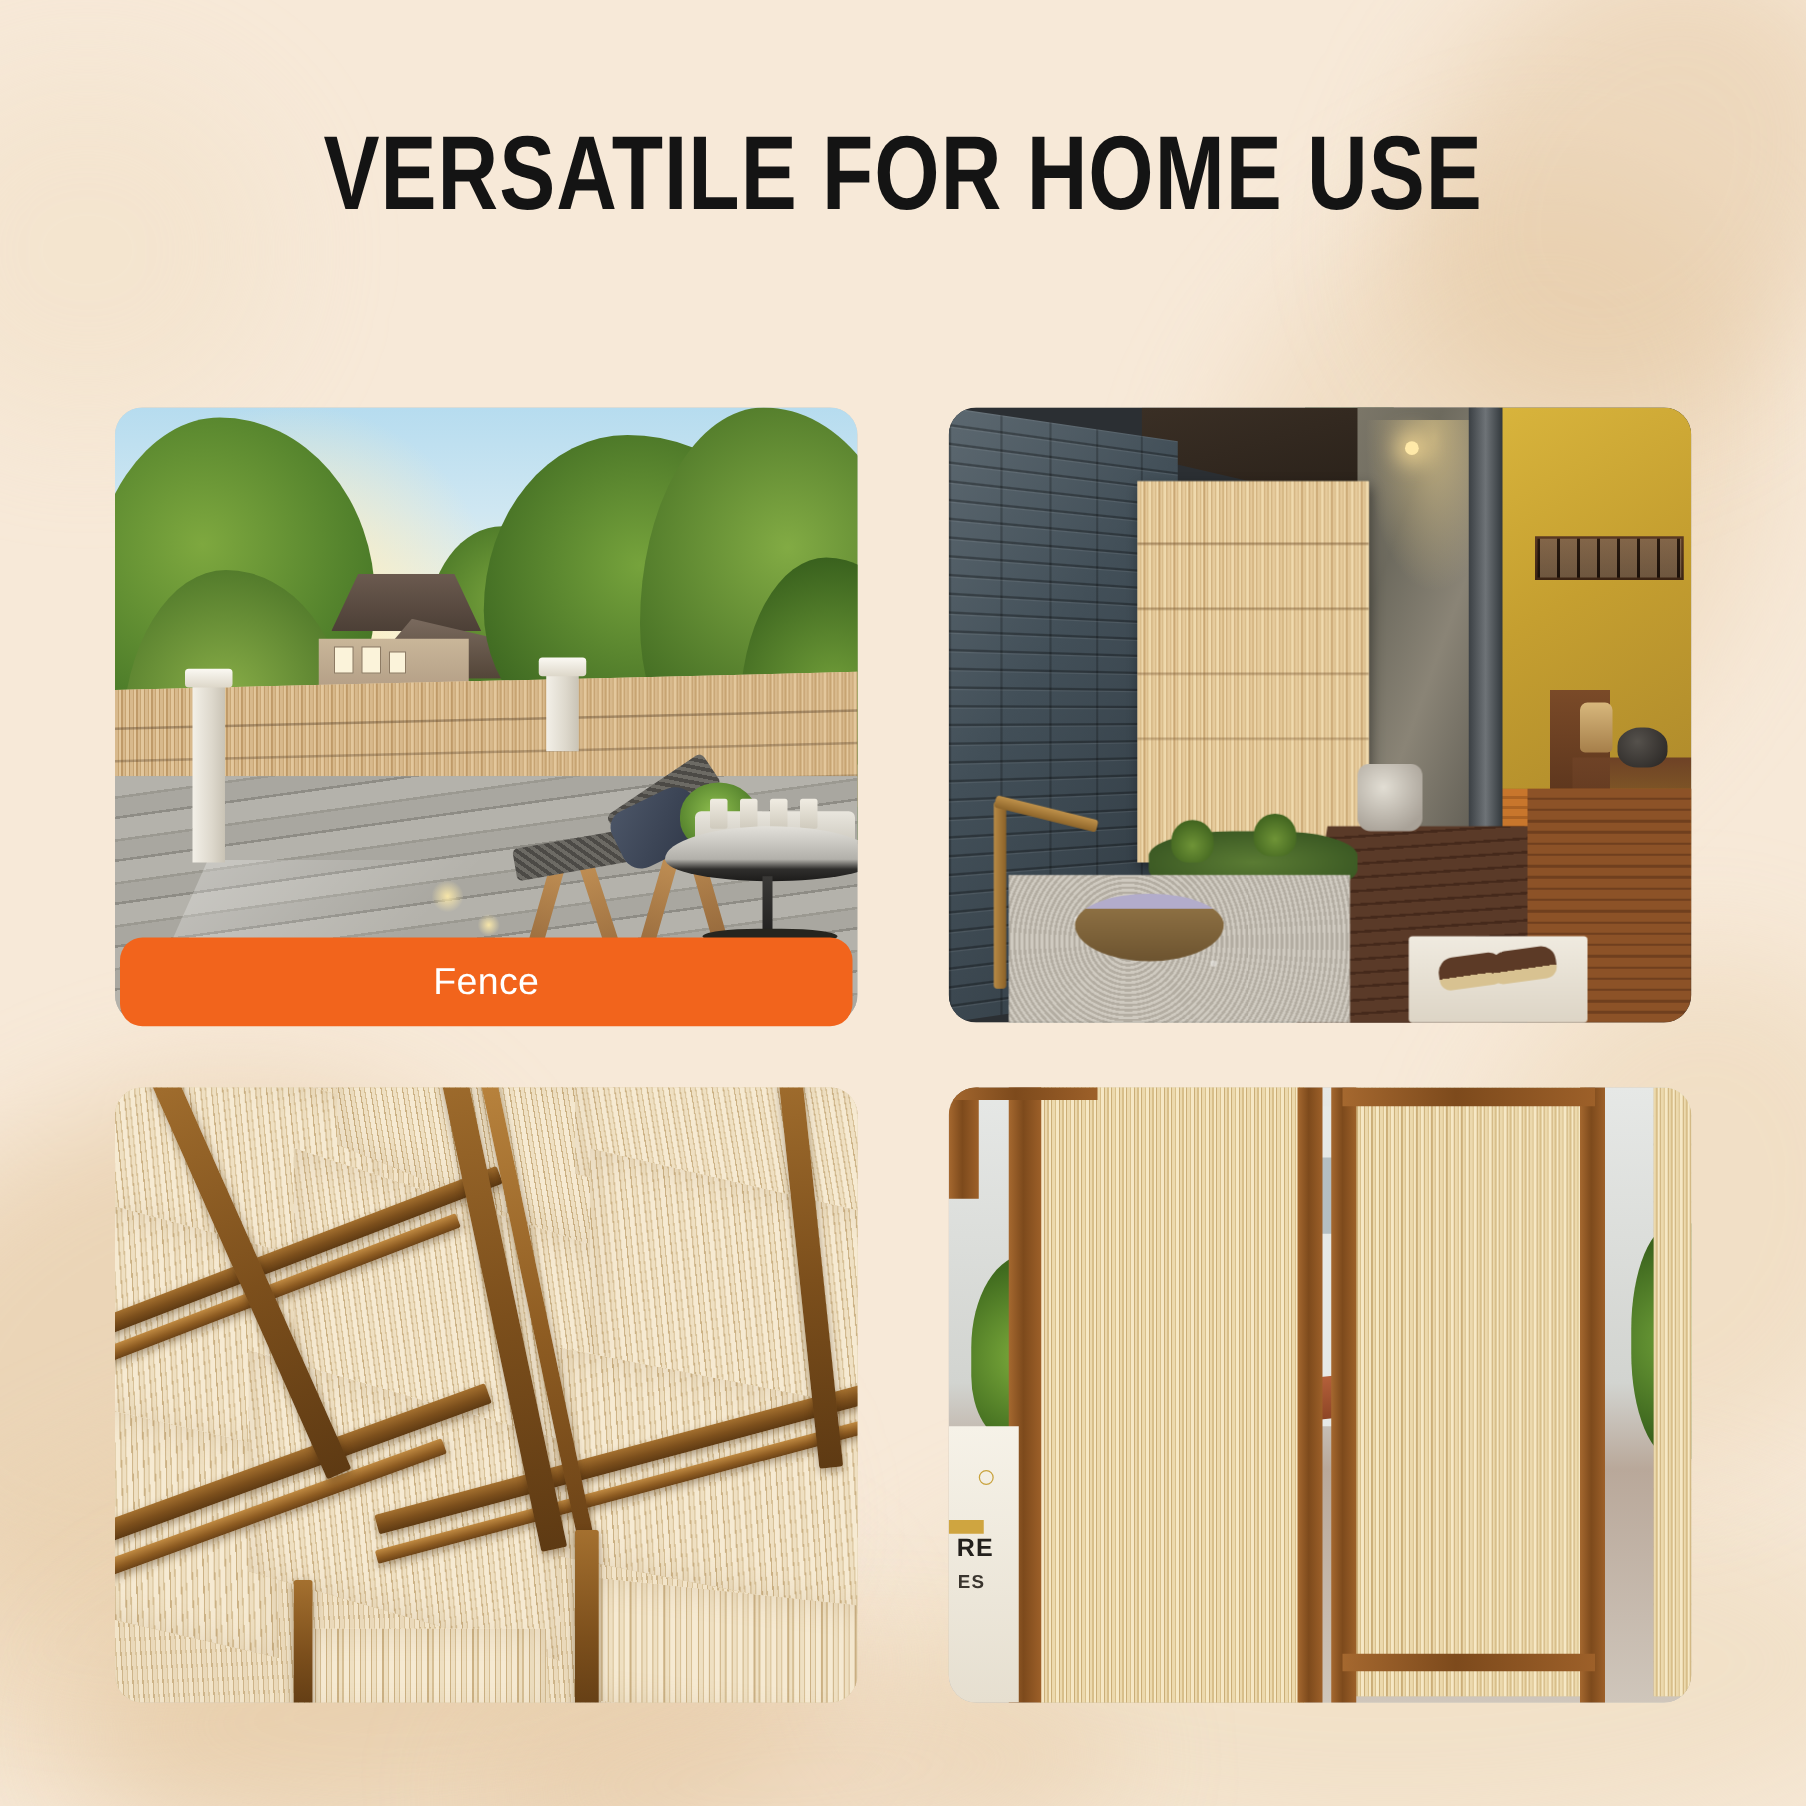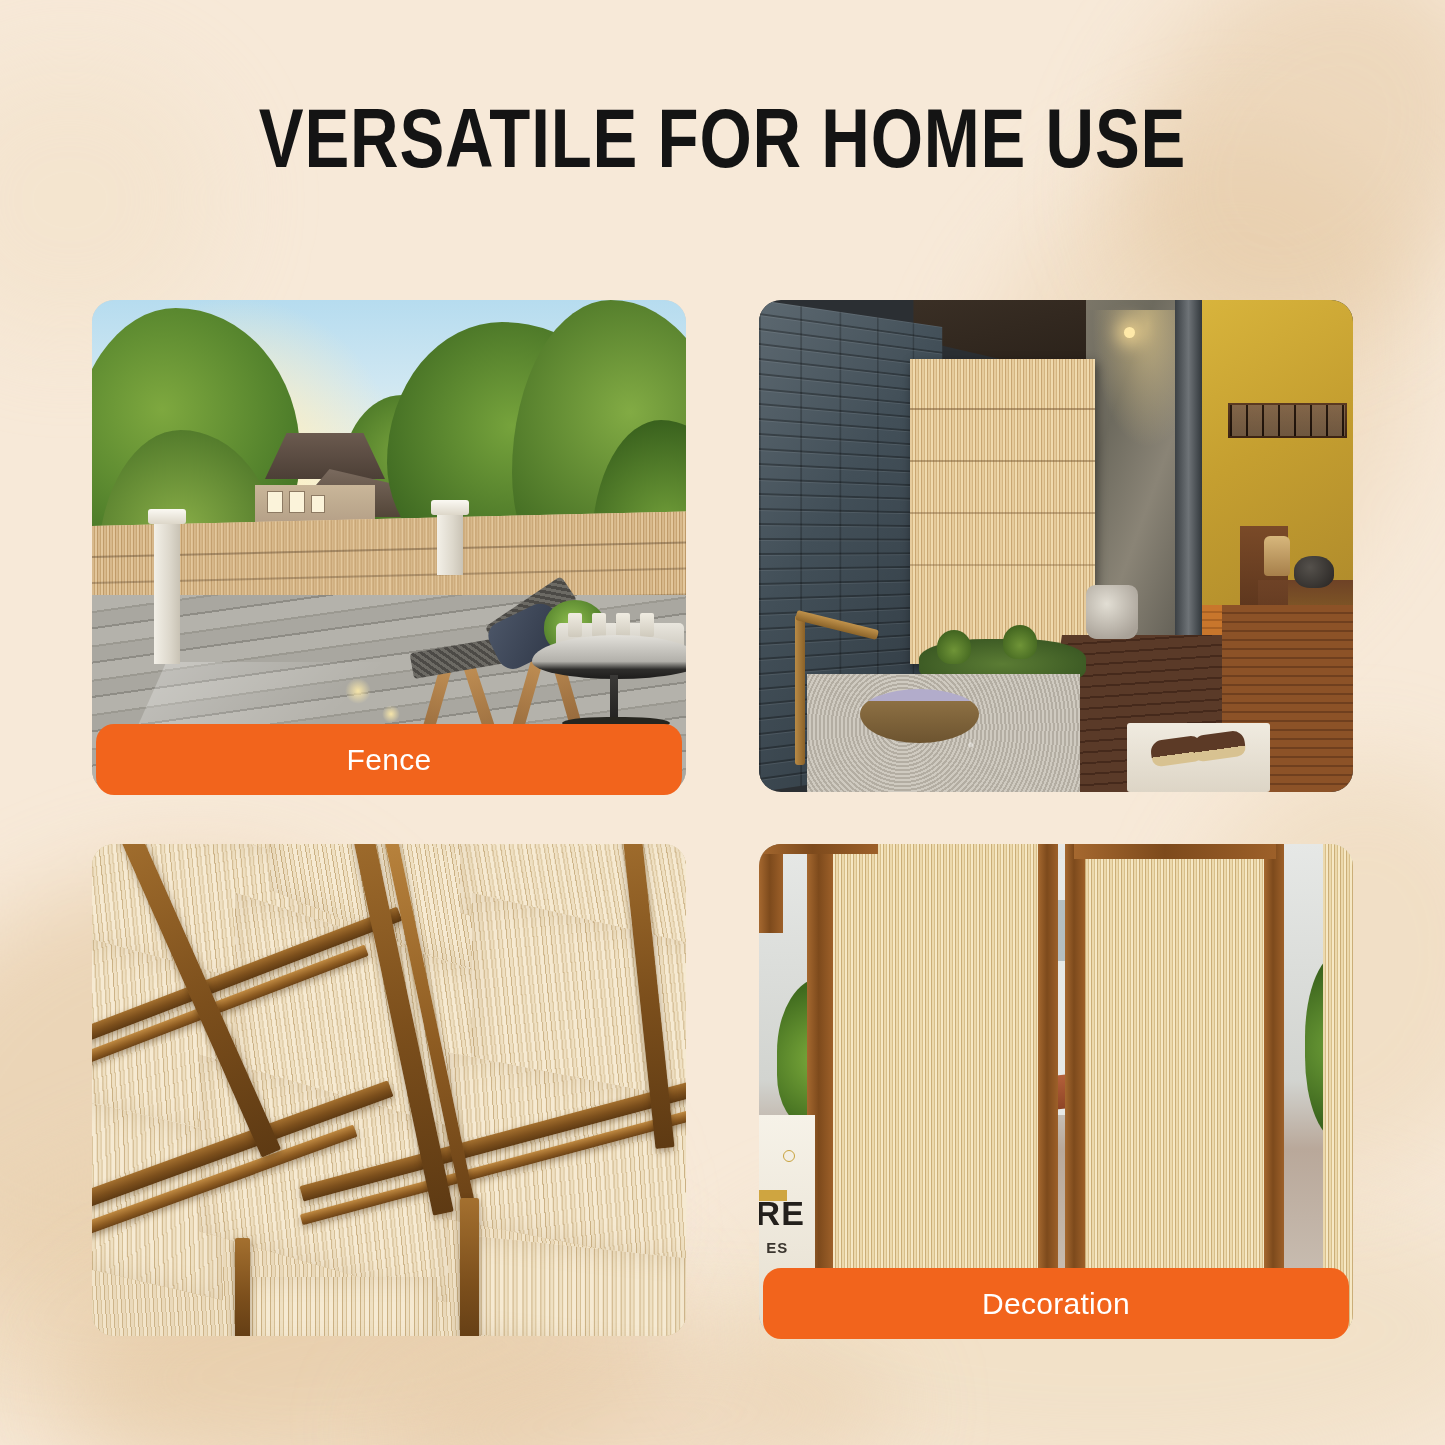--- a/index.html
+++ b/index.html
@@ -55,21 +55,21 @@
     color: #141414;
     transform: scaleX(.80);
     transform-origin: center top;
     line-height: 1;
     white-space: nowrap;
   }
 
   
   .grid {
     position: absolute;
-    left: 92px; top: 300px;
+    left: 92px; top: 326px;
     width: 1261px;
     display: grid;
     grid-template-columns: 594px 594px;
     grid-template-rows: 492px 492px;
     column-gap: 73px;
     row-gap: 52px;
   }
   .card { position: relative; width: 594px; height: 492px; }
   .photo {
     position: absolute;
@@ -483,21 +483,21 @@
     z-index:2;
   }
   .p4-sign {
     position:absolute; left:0; top:55%; width:9.5%; height:45%;
     background: linear-gradient(to bottom,#f6f2e8,#e6dfd0);
     z-index:4;
     display:flex; flex-direction:column; align-items:center; justify-content:center;
     overflow:hidden;
   }
   .p4-sign .s-big {
-    font-size: 34px; font-weight:700; color:#23201c; letter-spacing:1px;
+    font-size: 20px; font-weight:700; color:#23201c; letter-spacing:1px;
     margin-left: -14px;
   }
   .p4-sign .s-small {
     font-size: 15px; font-weight:700; color:#3a352e; letter-spacing:1px;
     margin-top:6px; margin-left:-20px;
   }
   .p4-sign .s-dot {
     position:absolute; left:42%; top:16%; width:12px; height:12px;
     border-radius:50%; border:1.5px solid #c9a33e;
   }
@@ -669,18 +669,15 @@
       <div class="p4-frame" style="left:0%; top:-2%; width:4%; height:20%;"></div>
       <div class="p4-frame" style="left:0%; top:-2%; width:20%; height:4%;"></div>
 
       <div class="p4-sign">
         <div class="s-dot"></div>
         <div class="s-tab"></div>
         <div class="s-big">RE</div>
         <div class="s-small">ES</div>
       </div>
     </div>
-    <div class="label-bar">
-      <span>Decoration</span>
-    </div>
   </div>
 
 </div>
 
 </body></html>

